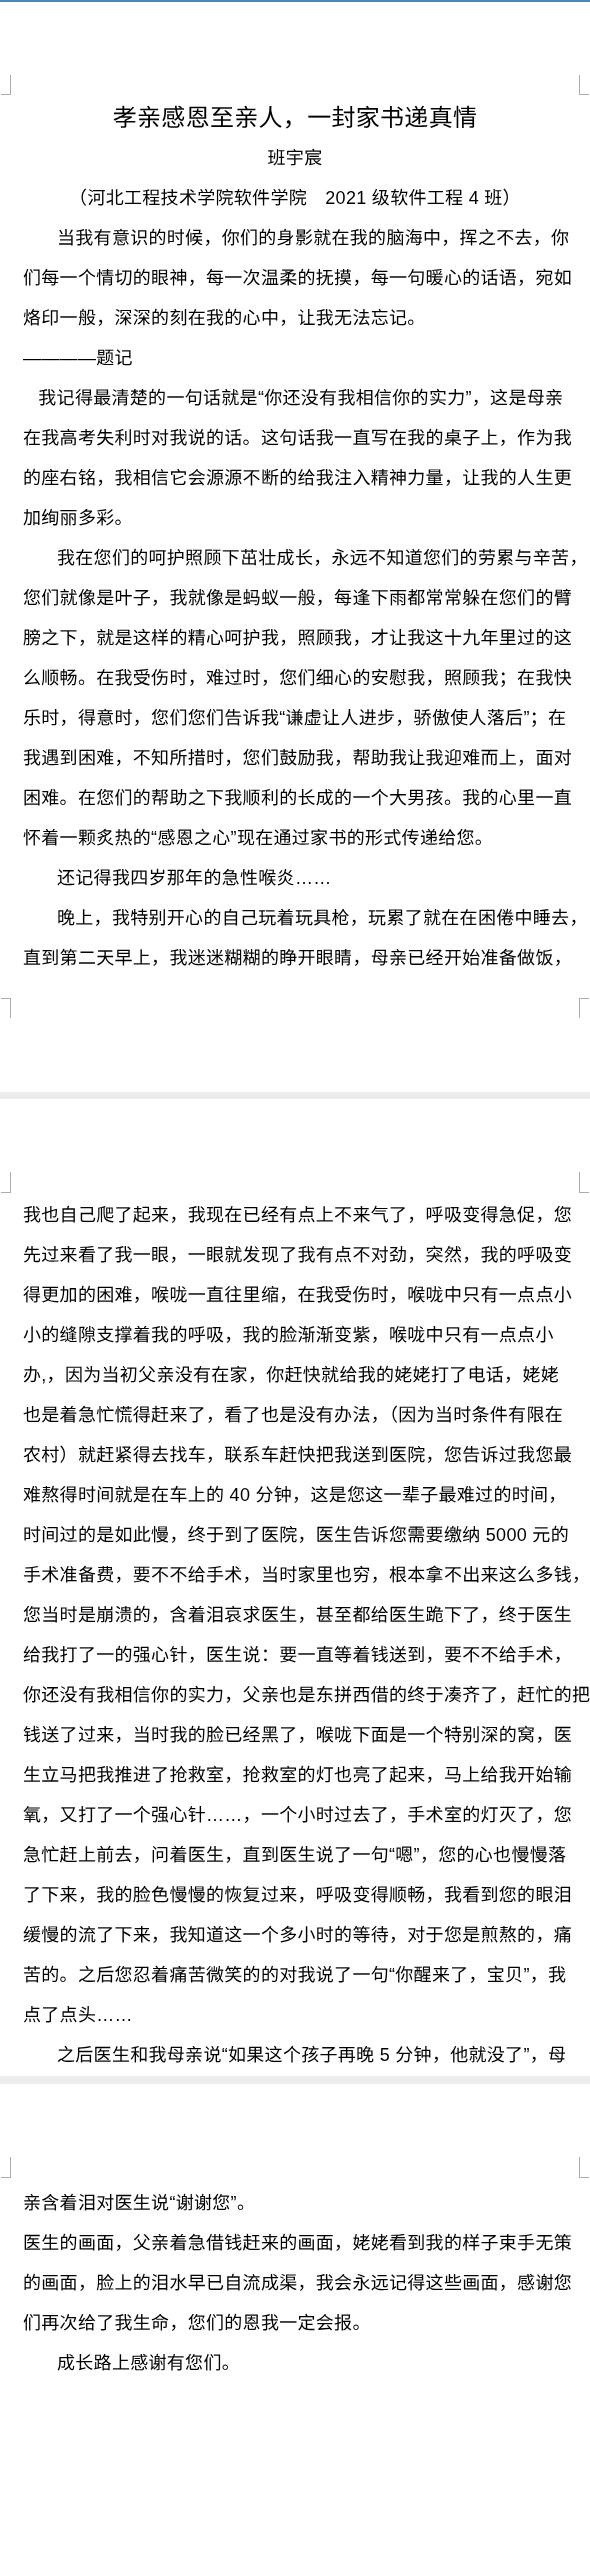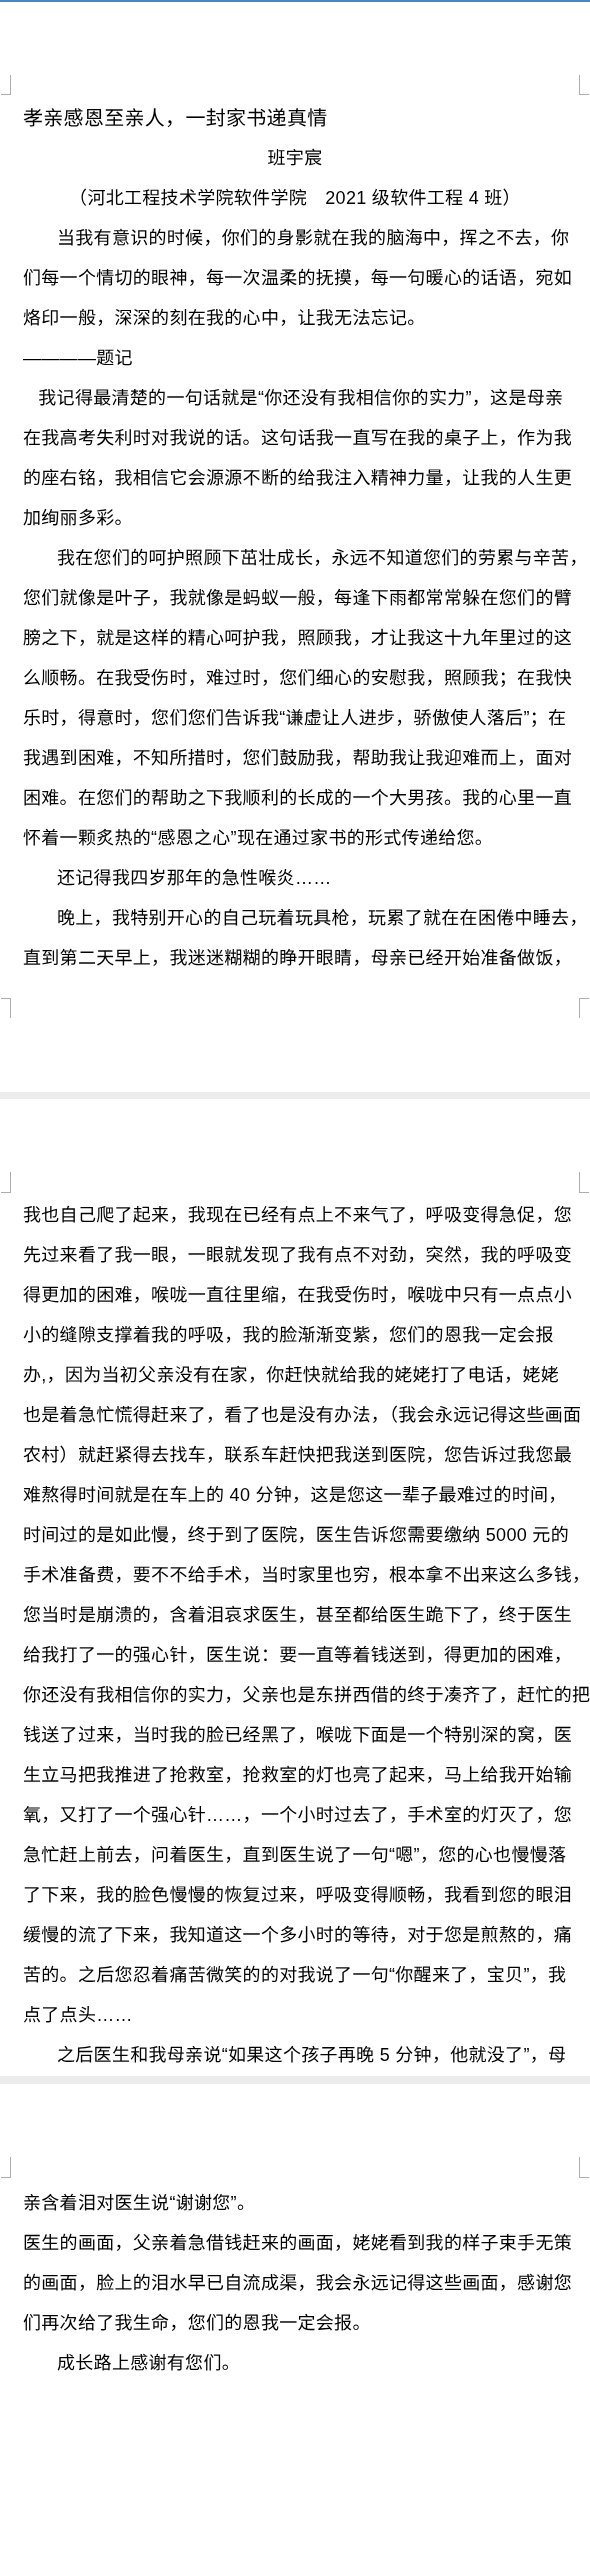--- a/index.html
+++ b/index.html
@@ -40,21 +40,21 @@
     width: 544px;
   }
   .page-3 .text-block { top: 99px; }
   .ln {
     height: 40px;
     line-height: 40px;
     font-size: 18px;
     white-space: nowrap;
     letter-spacing: 0.3px;
   }
-  .ln.title { font-size: 20px; }
+  .ln.title { font-size: 24px; text-align: center; }
   .ln.center { text-align: center; }
   .ln.right  { text-align: left; padding-right: 18px; }
   .ln.i1 { text-indent: 15.3px; }
   .ln.i2 { text-indent: 34px; }
   
   .mark {
     position: absolute;
     width: 8.7px;
     height: 19.7px;
     border: 0 solid #adadad;
@@ -106,29 +106,29 @@
 
     <section class="page page-2">
       <span class="mark tl"></span>
       <span class="mark tr"></span>
       <span class="mark bl"></span>
       <span class="mark br"></span>
       <div class="text-block">
           <div class="ln">我也自己爬了起来，我现在已经有点上不来气了，呼吸变得急促，您</div>
           <div class="ln">先过来看了我一眼，一眼就发现了我有点不对劲，突然，我的呼吸变</div>
           <div class="ln">得更加的困难，喉咙一直往里缩，在我受伤时，喉咙中只有一点点小</div>
-          <div class="ln">小的缝隙支撑着我的呼吸，我的脸渐渐变紫，您们的恩我一定会报</div>
+          <div class="ln">小的缝隙支撑着我的呼吸，我的脸渐渐变紫，喉咙中只有一点点小</div>
           <div class="ln">办,，因为当初父亲没有在家，你赶快就给我的姥姥打了电话，姥姥</div>
-          <div class="ln">也是着急忙慌得赶来了，看了也是没有办法，（我会永远记得这些画面</div>
+          <div class="ln">也是着急忙慌得赶来了，看了也是没有办法，（因为当时条件有限在</div>
           <div class="ln">农村）就赶紧得去找车，联系车赶快把我送到医院，您告诉过我您最</div>
           <div class="ln">难熬得时间就是在车上的 40 分钟，这是您这一辈子最难过的时间，</div>
           <div class="ln">时间过的是如此慢，终于到了医院，医生告诉您需要缴纳 5000 元的</div>
           <div class="ln">手术准备费，要不不给手术，当时家里也穷，根本拿不出来这么多钱，</div>
           <div class="ln">您当时是崩溃的，含着泪哀求医生，甚至都给医生跪下了，终于医生</div>
-          <div class="ln">给我打了一的强心针，医生说：要一直等着钱送到，得更加的困难，</div>
+          <div class="ln">给我打了一的强心针，医生说：要一直等着钱送到，要不不给手术，</div>
           <div class="ln">你还没有我相信你的实力，父亲也是东拼西借的终于凑齐了，赶忙的把</div>
           <div class="ln">钱送了过来，当时我的脸已经黑了，喉咙下面是一个特别深的窝，医</div>
           <div class="ln">生立马把我推进了抢救室，抢救室的灯也亮了起来，马上给我开始输</div>
           <div class="ln">氧，又打了一个强心针……，一个小时过去了，手术室的灯灭了，您</div>
           <div class="ln">急忙赶上前去，问着医生，直到医生说了一句“嗯”，您的心也慢慢落</div>
           <div class="ln">了下来，我的脸色慢慢的恢复过来，呼吸变得顺畅，我看到您的眼泪</div>
           <div class="ln">缓慢的流了下来，我知道这一个多小时的等待，对于您是煎熬的，痛</div>
           <div class="ln">苦的。之后您忍着痛苦微笑的的对我说了一句“你醒来了，宝贝”，我</div>
           <div class="ln">点了点头……</div>
           <div class="ln i2">之后医生和我母亲说“如果这个孩子再晚 5 分钟，他就没了”，母</div>

